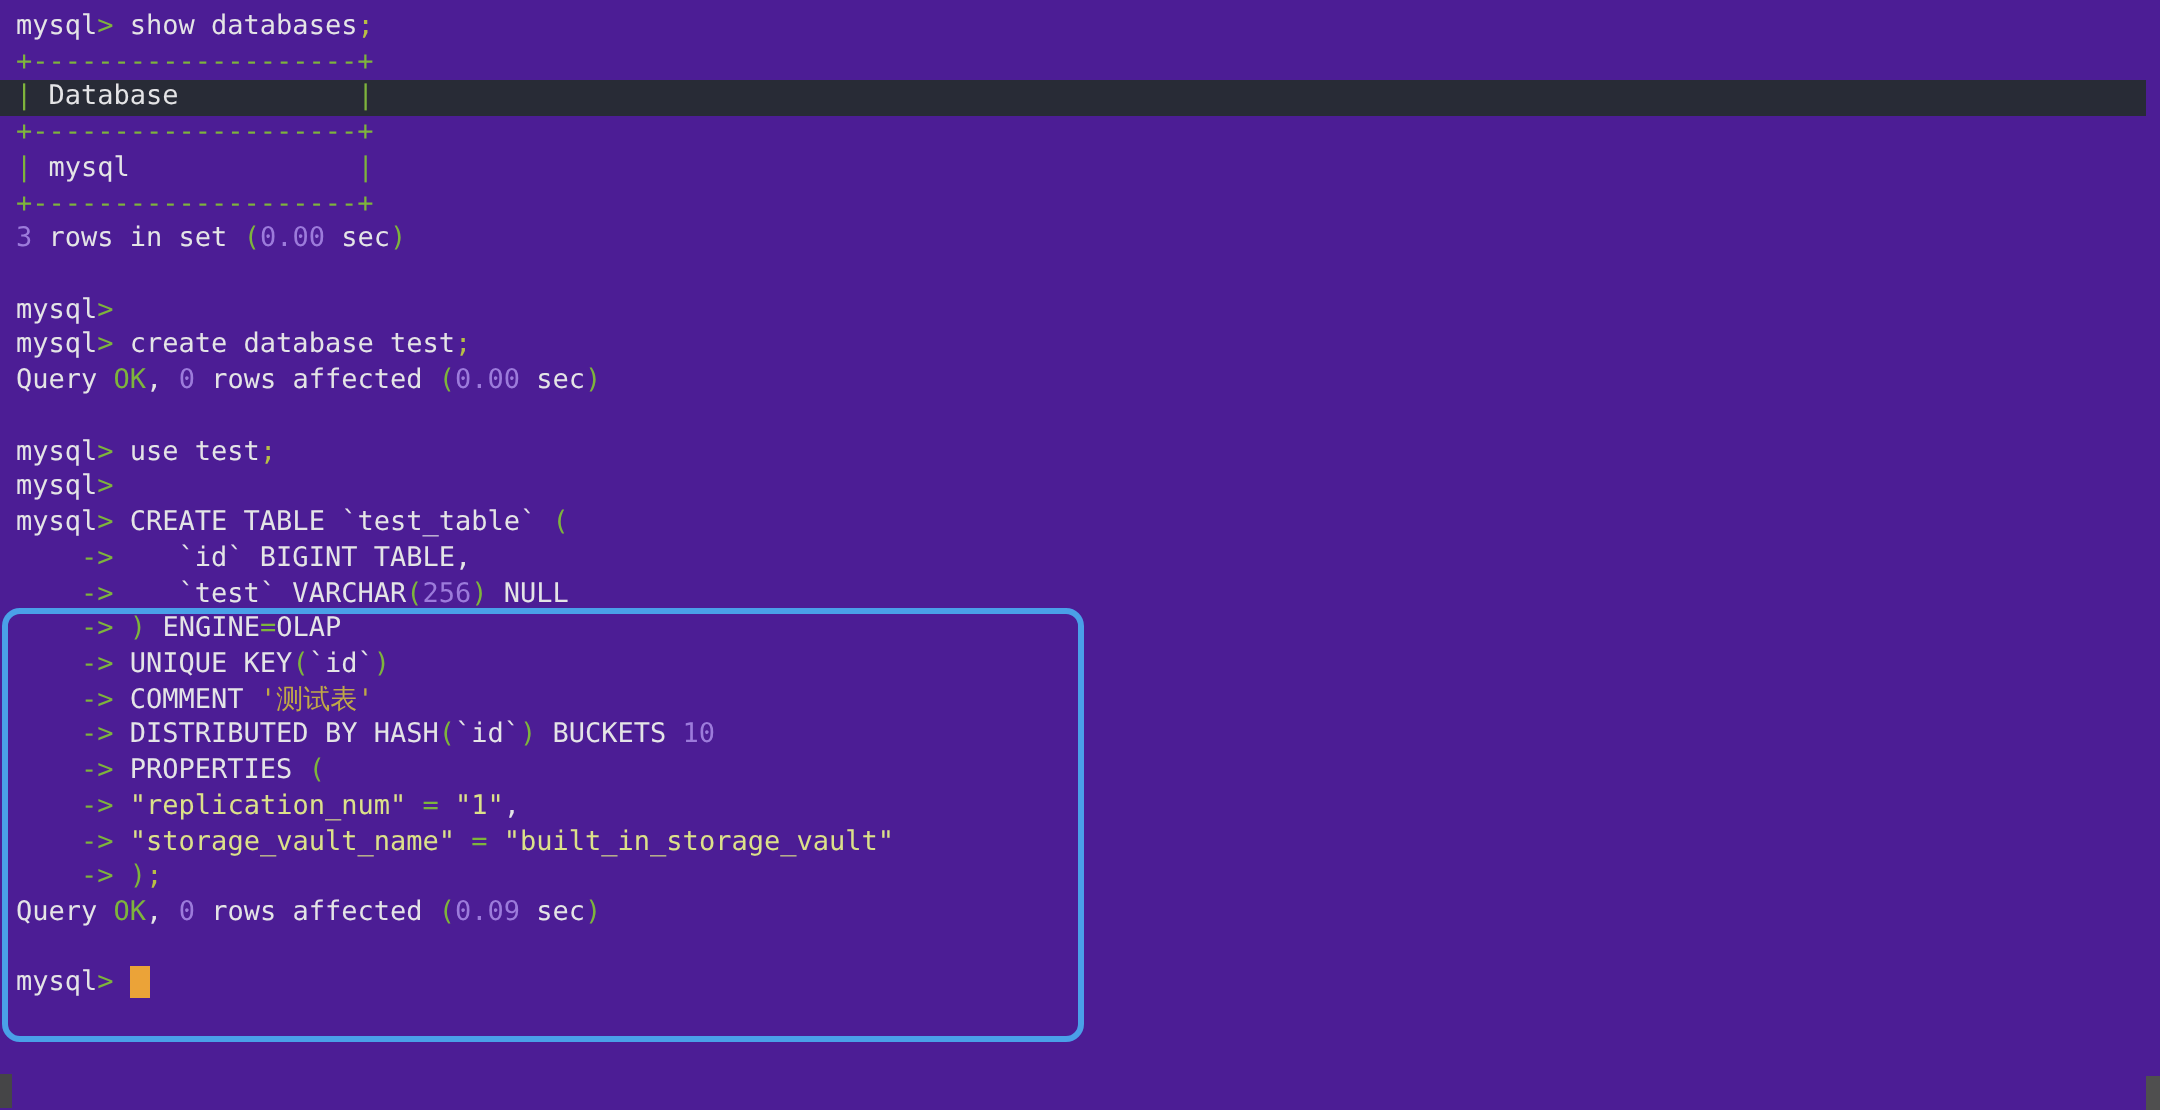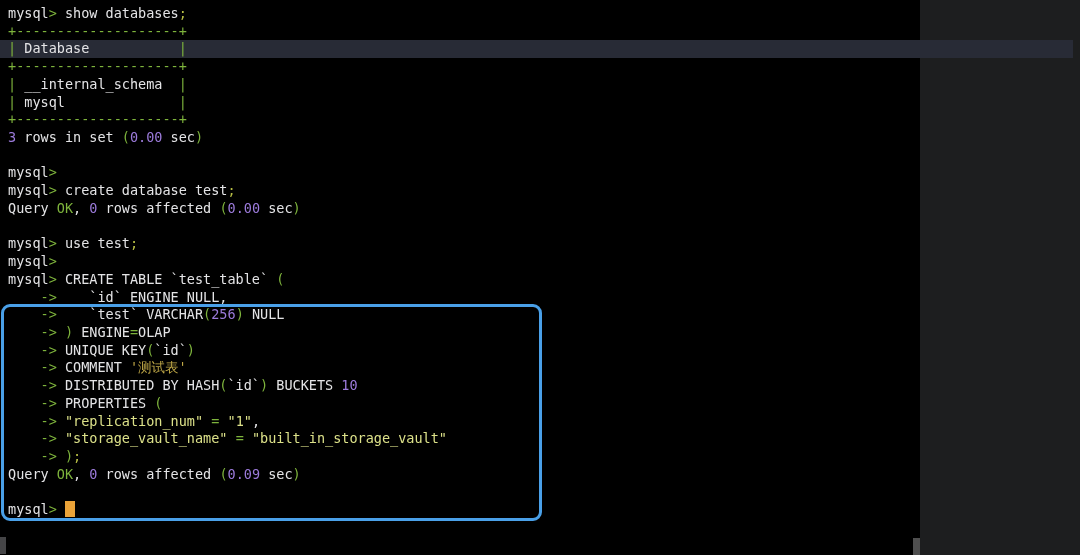--- a/index.html
+++ b/index.html
@@ -3,23 +3,23 @@
 <meta charset="utf-8">
 <style>
   * { margin: 0; padding: 0; box-sizing: border-box; }
   html, body { width: 1080px; height: 555px; overflow: hidden; }
   body {
     background: #1d1e1f;
     font-family: "DejaVu Sans Mono", "Liberation Mono", monospace;
   }
   .terminal {
     position: relative;
-    width: 920px;
+    width: 1080px;
     height: 555px;
-    background: #000000;
+    background: #4c1d95;
     padding-top: 5px;
   }
   .term-line {
     white-space: pre;
     height: 17.72px;
     line-height: 17.72px;
     font-size: 13.5px;
     padding-left: 8px;
     letter-spacing: 0;
   }
@@ -71,33 +71,32 @@
 </style>
 </head>
 <body>
 
 <div class="terminal">
   <div>
       <div class="term-line"><span class="c-fg">mysql</span><span class="c-gr">&gt;</span><span class="c-fg"> show databases</span><span class="c-yg">;</span></div>
       <div class="term-line"><span class="c-gr">+--------------------+</span></div>
       <div class="term-line hl"><span class="c-gr">|</span><span class="c-fg"> Database           </span><span class="c-gr">|</span></div>
       <div class="term-line"><span class="c-gr">+--------------------+</span></div>
-      <div class="term-line"><span class="c-gr">|</span><span class="c-fg"> __internal_schema  </span><span class="c-gr">|</span></div>
       <div class="term-line"><span class="c-gr">|</span><span class="c-fg"> mysql              </span><span class="c-gr">|</span></div>
       <div class="term-line"><span class="c-gr">+--------------------+</span></div>
       <div class="term-line"><span class="c-pu">3</span><span class="c-fg"> rows in set </span><span class="c-gr">(</span><span class="c-pu">0.00</span><span class="c-fg"> sec</span><span class="c-gr">)</span></div>
       <div class="term-line"></div>
       <div class="term-line"><span class="c-fg">mysql</span><span class="c-gr">&gt;</span></div>
       <div class="term-line"><span class="c-fg">mysql</span><span class="c-gr">&gt;</span><span class="c-fg"> create database test</span><span class="c-yg">;</span></div>
       <div class="term-line"><span class="c-fg">Query </span><span class="c-gr">OK</span><span class="c-fg">, </span><span class="c-pu">0</span><span class="c-fg"> rows affected </span><span class="c-gr">(</span><span class="c-pu">0.00</span><span class="c-fg"> sec</span><span class="c-gr">)</span></div>
       <div class="term-line"></div>
       <div class="term-line"><span class="c-fg">mysql</span><span class="c-gr">&gt;</span><span class="c-fg"> use test</span><span class="c-yg">;</span></div>
       <div class="term-line"><span class="c-fg">mysql</span><span class="c-gr">&gt;</span></div>
       <div class="term-line"><span class="c-fg">mysql</span><span class="c-gr">&gt;</span><span class="c-fg"> CREATE TABLE `test_table` </span><span class="c-gr">(</span></div>
-      <div class="term-line"><span class="c-fg">    </span><span class="c-gr">-&gt;</span><span class="c-fg">    `id` ENGINE NULL,</span></div>
+      <div class="term-line"><span class="c-fg">    </span><span class="c-gr">-&gt;</span><span class="c-fg">    `id` BIGINT TABLE,</span></div>
       <div class="term-line"><span class="c-fg">    </span><span class="c-gr">-&gt;</span><span class="c-fg">    `test` VARCHAR</span><span class="c-gr">(</span><span class="c-pu">256</span><span class="c-gr">)</span><span class="c-fg"> NULL</span></div>
       <div class="term-line"><span class="c-fg">    </span><span class="c-gr">-&gt;</span><span class="c-fg"> </span><span class="c-gr">)</span><span class="c-fg"> ENGINE</span><span class="c-gr">=</span><span class="c-fg">OLAP</span></div>
       <div class="term-line"><span class="c-fg">    </span><span class="c-gr">-&gt;</span><span class="c-fg"> UNIQUE KEY</span><span class="c-gr">(</span><span class="c-fg">`id`</span><span class="c-gr">)</span></div>
       <div class="term-line"><span class="c-fg">    </span><span class="c-gr">-&gt;</span><span class="c-fg"> COMMENT </span><span class="c-ye">'测试表'</span></div>
       <div class="term-line"><span class="c-fg">    </span><span class="c-gr">-&gt;</span><span class="c-fg"> DISTRIBUTED BY HASH</span><span class="c-gr">(</span><span class="c-fg">`id`</span><span class="c-gr">)</span><span class="c-fg"> BUCKETS </span><span class="c-pu">10</span></div>
       <div class="term-line"><span class="c-fg">    </span><span class="c-gr">-&gt;</span><span class="c-fg"> PROPERTIES </span><span class="c-gr">(</span></div>
       <div class="term-line"><span class="c-fg">    </span><span class="c-gr">-&gt;</span><span class="c-fg"> </span><span class="c-pa">"replication_num"</span><span class="c-fg"> </span><span class="c-gr">=</span><span class="c-fg"> </span><span class="c-pa">"1"</span><span class="c-fg">,</span></div>
       <div class="term-line"><span class="c-fg">    </span><span class="c-gr">-&gt;</span><span class="c-fg"> </span><span class="c-pa">"storage_vault_name"</span><span class="c-fg"> </span><span class="c-gr">=</span><span class="c-fg"> </span><span class="c-pa">"built_in_storage_vault"</span></div>
       <div class="term-line"><span class="c-fg">    </span><span class="c-gr">-&gt;</span><span class="c-fg"> </span><span class="c-gr">)</span><span class="c-yg">;</span></div>
       <div class="term-line"><span class="c-fg">Query </span><span class="c-gr">OK</span><span class="c-fg">, </span><span class="c-pu">0</span><span class="c-fg"> rows affected </span><span class="c-gr">(</span><span class="c-pu">0.09</span><span class="c-fg"> sec</span><span class="c-gr">)</span></div>

